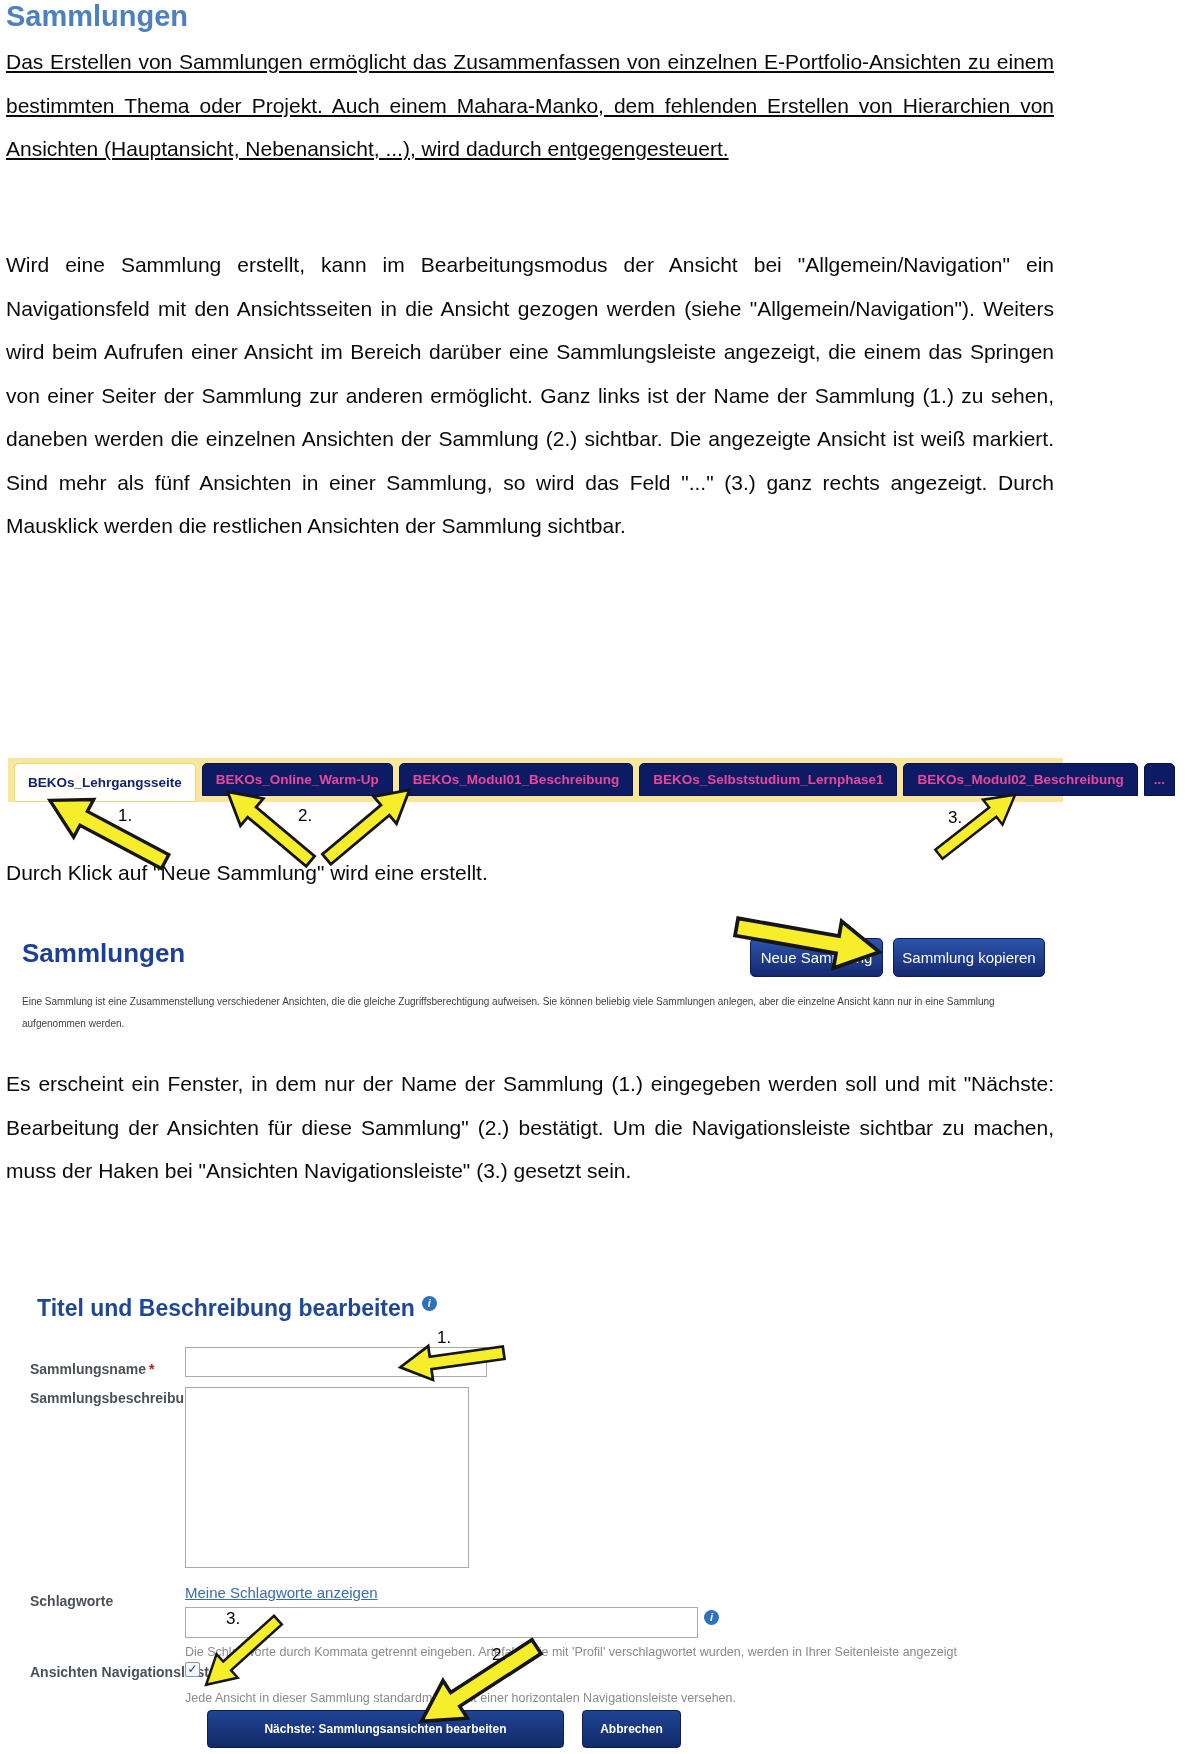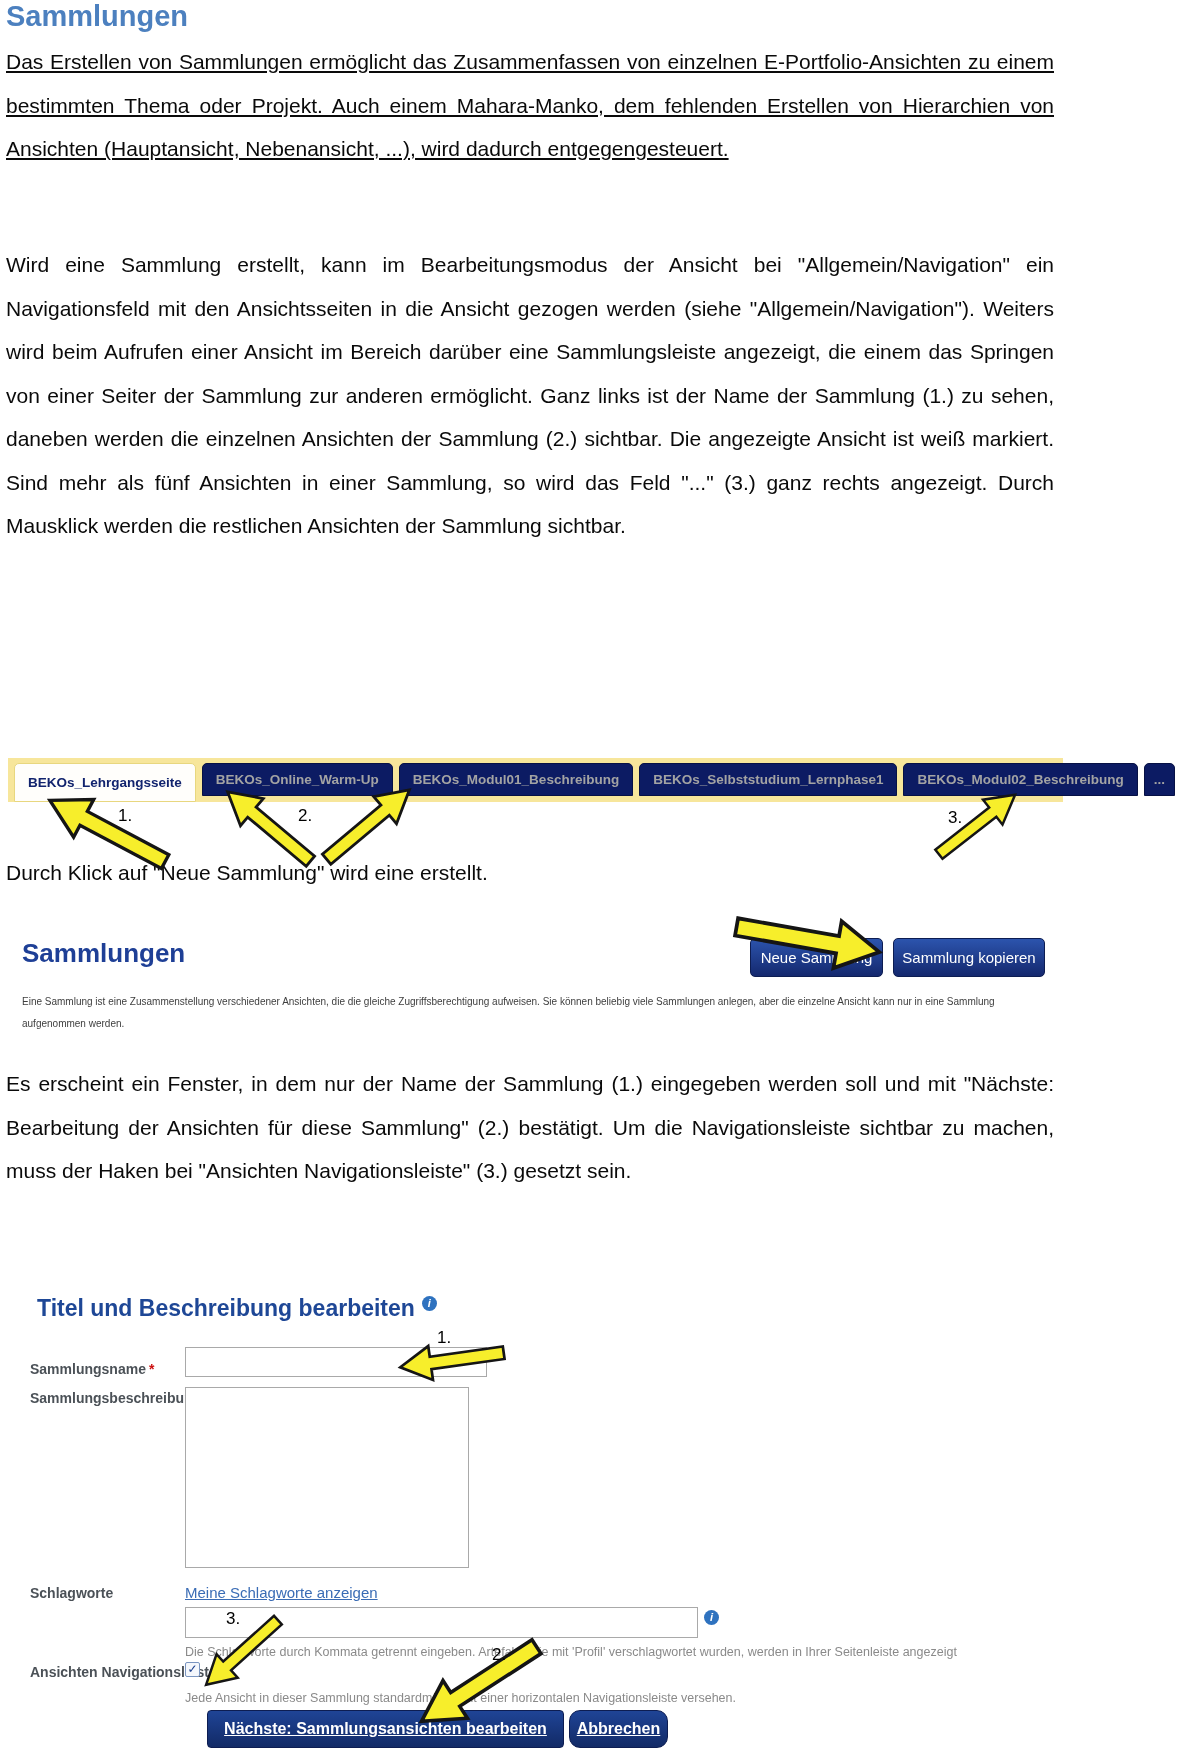--- a/index.html
+++ b/index.html
@@ -19,21 +19,21 @@
   }
   .plain-line { position:absolute; left:6px; font-size:21px; color:#0a0a0a; }
 
   
   .tabstrip {
     position:absolute; left:8px; top:758px; width:1055px; height:44px;
     background:#f7e69b; display:flex; align-items:stretch;
     padding:5px 6px 0 6px; box-sizing:border-box; gap:6px;
   }
   .tab {
-    background:#0c1b63; color:#a3a3a3; font-weight:bold; font-size:13.5px;
+    background:#0c1b63; color:#ec4899; font-weight:bold; font-size:13.5px;
     display:flex; align-items:center; justify-content:center;
     padding:0 13px; border-radius:5px 5px 0 0; white-space:nowrap;
     margin-bottom:6px; border:1px solid #071145;
   }
   .tab.active { background:#fffefb; color:#12246e; margin-bottom:0; border-color:#e8d77f; }
   .tab.more { padding:0 9px; }
 
   
   .arr { position:absolute; overflow:visible; z-index:7; }
   .arr polygon { fill:#f7ee2b; stroke:#151515; stroke-width:3; stroke-linejoin:miter; }
@@ -77,23 +77,23 @@
   .flink { position:absolute; font-size:15px; color:#3a6cb5; text-decoration:none; cursor:pointer; }
   .fhelp { position:absolute; font-size:12.5px; color:#8a8a8a; white-space:nowrap; }
   .fcheck {
     position:absolute; width:15px; height:15px; box-sizing:border-box;
     border:1px solid #7a95c0; background:#f4f7fc; border-radius:2px;
     font-size:12px; line-height:13px; text-align:center; color:#1a3e8c; cursor:pointer;
   }
   .fbtn {
     position:absolute; top:417px; height:36px;
     background:linear-gradient(#1f4496,#122a66); border:1px solid #0d1d52;
-    border-radius:4px; color:#ffffff; font-size:16px; font-weight:bold;
+    border-radius:4px; color:#ffffff; font-size:12px; font-weight:bold;
     font-family:"Liberation Sans", sans-serif;
-    display:flex; align-items:center; justify-content:center; cursor:pointer;text-decoration:underline;
+    display:flex; align-items:center; justify-content:center; cursor:pointer;
   }
 </style>
 </head>
 <body>
 
 <div id="doc">
 
   <div class="h1">Sammlungen</div>
   <div class="para" style="top:40px;text-decoration:underline;">Das Erstellen von Sammlungen ermöglicht das Zusammenfassen von einzelnen E-Portfolio-Ansichten zu einem bestimmten Thema oder Projekt. Auch einem Mahara-Manko, dem fehlenden Erstellen von Hierarchien von Ansichten (Hauptansicht, Nebenansicht, ...), wird dadurch entgegengesteuert.</div>
   <div class="para" style="top:243px;">Wird eine Sammlung erstellt, kann im Bearbeitungsmodus der Ansicht bei "Allgemein/Navigation" ein Navigationsfeld mit den Ansichtsseiten in die Ansicht gezogen werden (siehe "Allgemein/Navigation"). Weiters wird beim Aufrufen einer Ansicht im Bereich darüber eine Sammlungsleiste angezeigt, die einem das Springen von einer Seiter der Sammlung zur anderen ermöglicht. Ganz links ist der Name der Sammlung (1.) zu sehen, daneben werden die einzelnen Ansichten der Sammlung (2.) sichtbar. Die angezeigte Ansicht ist weiß markiert. Sind mehr als fünf Ansichten in einer Sammlung, so wird das Feld "..." (3.) ganz rechts angezeigt. Durch Mausklick werden die restlichen Ansichten der Sammlung sichtbar.</div>
@@ -151,33 +151,33 @@
       <span>Sammlungsname</span><span class="req">*</span>
     </div>
     <input class="ftext" style="left: 160px; top: 54px; width: 302px; height: 30px;" value="">
     <svg class="arr" style="left:373px;top:47px;width:108px;height:40px;transform:rotate(-8deg);" viewBox="0 0 120 44">
       <polygon points="2,22 36,3 36,15 118,15 118,29 36,29 36,41"></polygon>
       </svg>
 
     <div class="flabel" style="top:97px;">Sammlungsbeschreibung</div>
     <textarea class="ftext" style="left: 160px; top: 94px; width: 284px; height: 181px; resize: none;"></textarea>
 
-    <div class="flabel" style="top:292px;">Schlagworte</div>
+    <div class="flabel" style="top:300px;">Schlagworte</div>
     <a class="flink" style="left:160px;top:291px;text-decoration:underline;">Meine Schlagworte anzeigen</a>
     <input class="ftext" style="left: 160px; top: 314px; width: 513px; height: 31px;" value="">
     <div class="num" style="left:201px;top:316px;">3.</div>
     <span class="info-icon abs" style="left:679px;top:317px;">i</span>
     <div class="fhelp" style="left:160px;top:352px;">Die Schlagworte durch Kommata getrennt eingeben. Artefakte die mit 'Profil' verschlagwortet wurden, werden in Ihrer Seitenleiste angezeigt</div>
 
     <div class="flabel" style="top:371px;">Ansichten Navigationsleiste</div>
     <div class="fcheck" style="left:160px;top:369px;">✓</div>
     <div class="fhelp" style="left:160px;top:398px;">Jede Ansicht in dieser Sammlung standardmäßig mit einer horizontalen Navigationsleiste versehen.</div>
 
     <div class="fbtn" style="left:182px;width:355px;">Nächste: Sammlungsansichten bearbeiten</div>
-    <div class="fbtn" style="left:544px;width:97px;border-radius:11px;">Abbrechen</div>
+    <div class="fbtn" style="left:557px;width:97px;">Abbrechen</div>
 
     <div class="num" style="left:467px;top:352px;">2.</div>
     <svg class="arr" style="left:383px;top:365px;width:142px;height:52px;transform:rotate(-33deg);" viewBox="0 0 120 44">
       <polygon points="2,22 36,3 36,15 118,15 118,29 36,29 36,41"></polygon>
       </svg>
     <svg class="arr" style="left:167px;top:341px;width:100px;height:37px;transform:rotate(-42deg);" viewBox="0 0 120 44">
       <polygon points="2,22 36,3 36,15 118,15 118,29 36,29 36,41"></polygon>
       </svg>
   </div>
 

